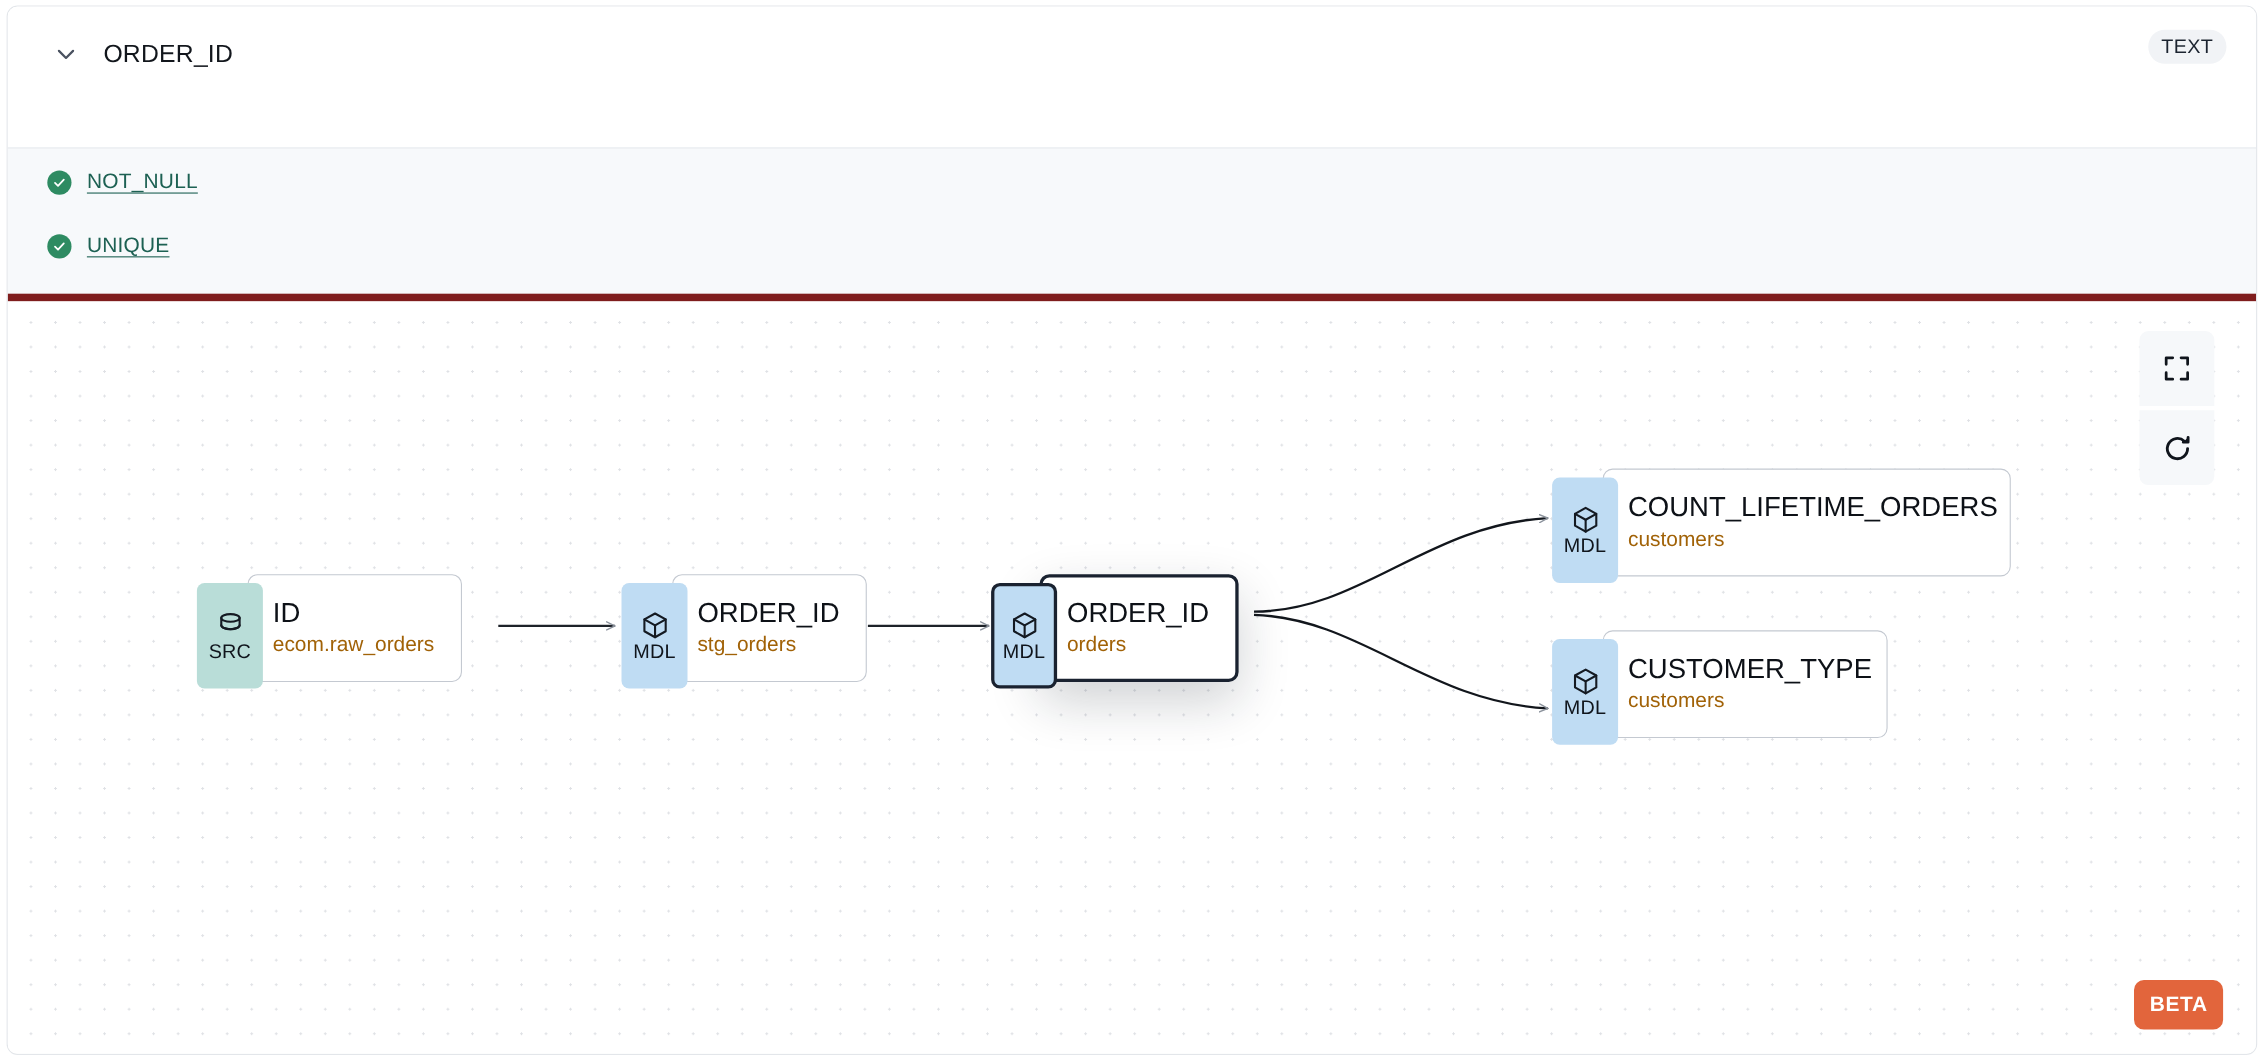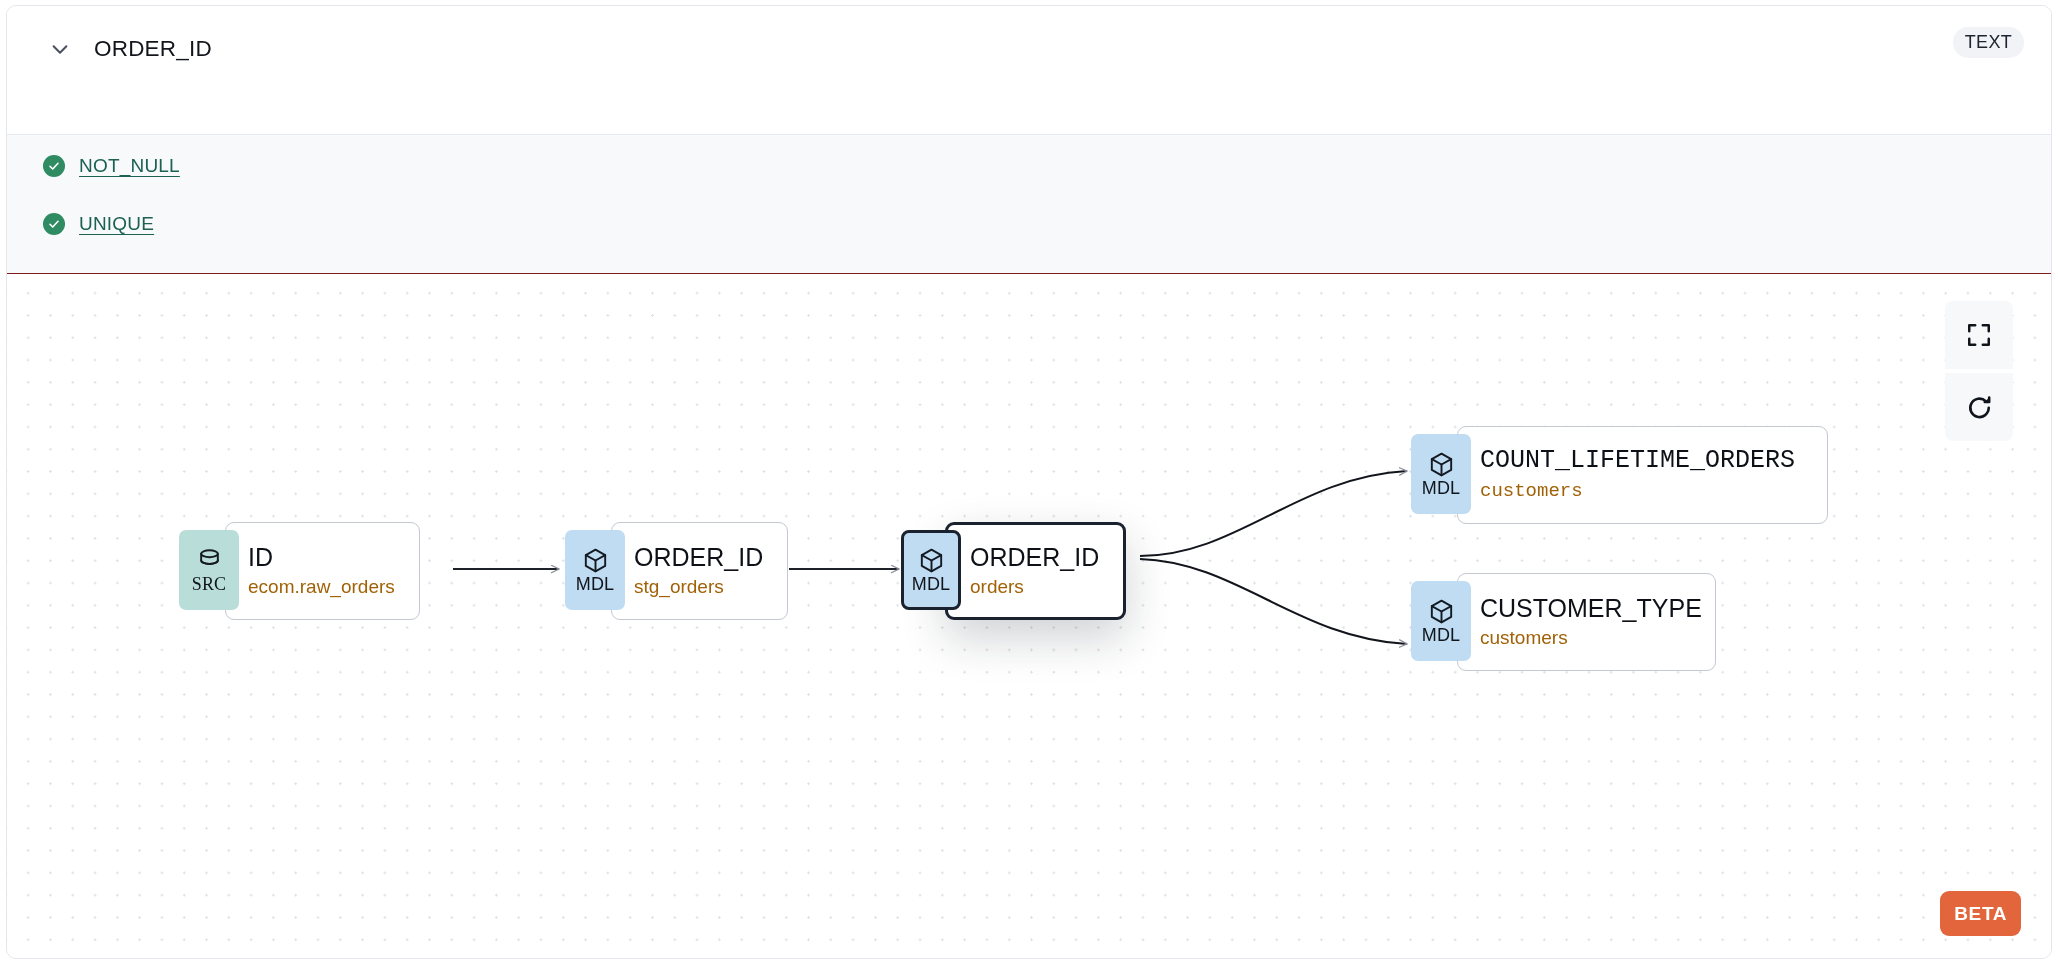--- a/index.html
+++ b/index.html
@@ -77,21 +77,21 @@
     color: #4f5a68;
     white-space: nowrap;
   }
 
   
   .tests {
     position: relative;
     height: 140px;
     background: #f7f9fb;
     border-top: 1px solid #e7eaee;
-    border-bottom: 1px solid #7f1d1d;
+    border-bottom: 7px solid #7f1d1d;
   }
   .test-row {
     position: absolute;
     left: 36px;
     display: flex;
     align-items: center;
     gap: 14px;
     cursor: pointer;
   }
   .test-row.r0 { top: 20px; }
@@ -129,33 +129,33 @@
   .edges { position: absolute; inset: 0; pointer-events: none; }
 
   
   .node {
     position: absolute;
     display: flex;
     align-items: flex-start;
   }
   .node-badge {
     width: 60px;
-    height: 80px;
+    height: 96px;
     border-radius: 7px;
     display: flex;
     flex-direction: column;
     align-items: center;
     justify-content: center;
     gap: 1px;
     flex: none;
     position: relative;
     z-index: 2;
     margin-top: 8px;
   }
-  .node-badge.src { background: #b9ddd8; font-family: Liberation Serif, serif; }
+  .node-badge.src { background: #b9ddd8; }
   .node-badge.mdl { background: #bfdcf3; }
   .node-badge svg { display: block; }
   .node-badge .badge-label {
     font-size: 18px;
     color: #10151c;
     line-height: 1;
     letter-spacing: 0.2px;
   }
   .node-card {
     background: #ffffff;
@@ -341,21 +341,21 @@
 
     <div class="node" style="left:1404px; top:488px; transform:translateY(-336px);">
       <div class="node-badge mdl">
         <svg width="27" height="27" viewBox="0 0 24 24" fill="none" stroke="#141a22" stroke-width="1.7" stroke-linecap="round" stroke-linejoin="round">
           <path d="M12 2.4 L20.6 7.2 L20.6 16.8 L12 21.6 L3.4 16.8 L3.4 7.2 Z"></path>
           <path d="M3.4 7.2 L12 12 L20.6 7.2"></path>
           <path d="M12 12 L12 21.6"></path>
         </svg>
         <span class="badge-label">MDL</span>
       </div>
-      <div class="node-card" style="width:371px;font-family:Liberation Mono, monospace;">
+      <div class="node-card" style="width:371px;">
         <div class="nm">COUNT_LIFETIME_ORDERS</div>
         <div class="sub">customers</div>
       </div>
     </div>
 
     <div class="node" style="left:1404px; top:488px; transform:translateY(-189px);">
       <div class="node-badge mdl">
         <svg width="27" height="27" viewBox="0 0 24 24" fill="none" stroke="#141a22" stroke-width="1.7" stroke-linecap="round" stroke-linejoin="round">
           <path d="M12 2.4 L20.6 7.2 L20.6 16.8 L12 21.6 L3.4 16.8 L3.4 7.2 Z"></path>
           <path d="M3.4 7.2 L12 12 L20.6 7.2"></path>

